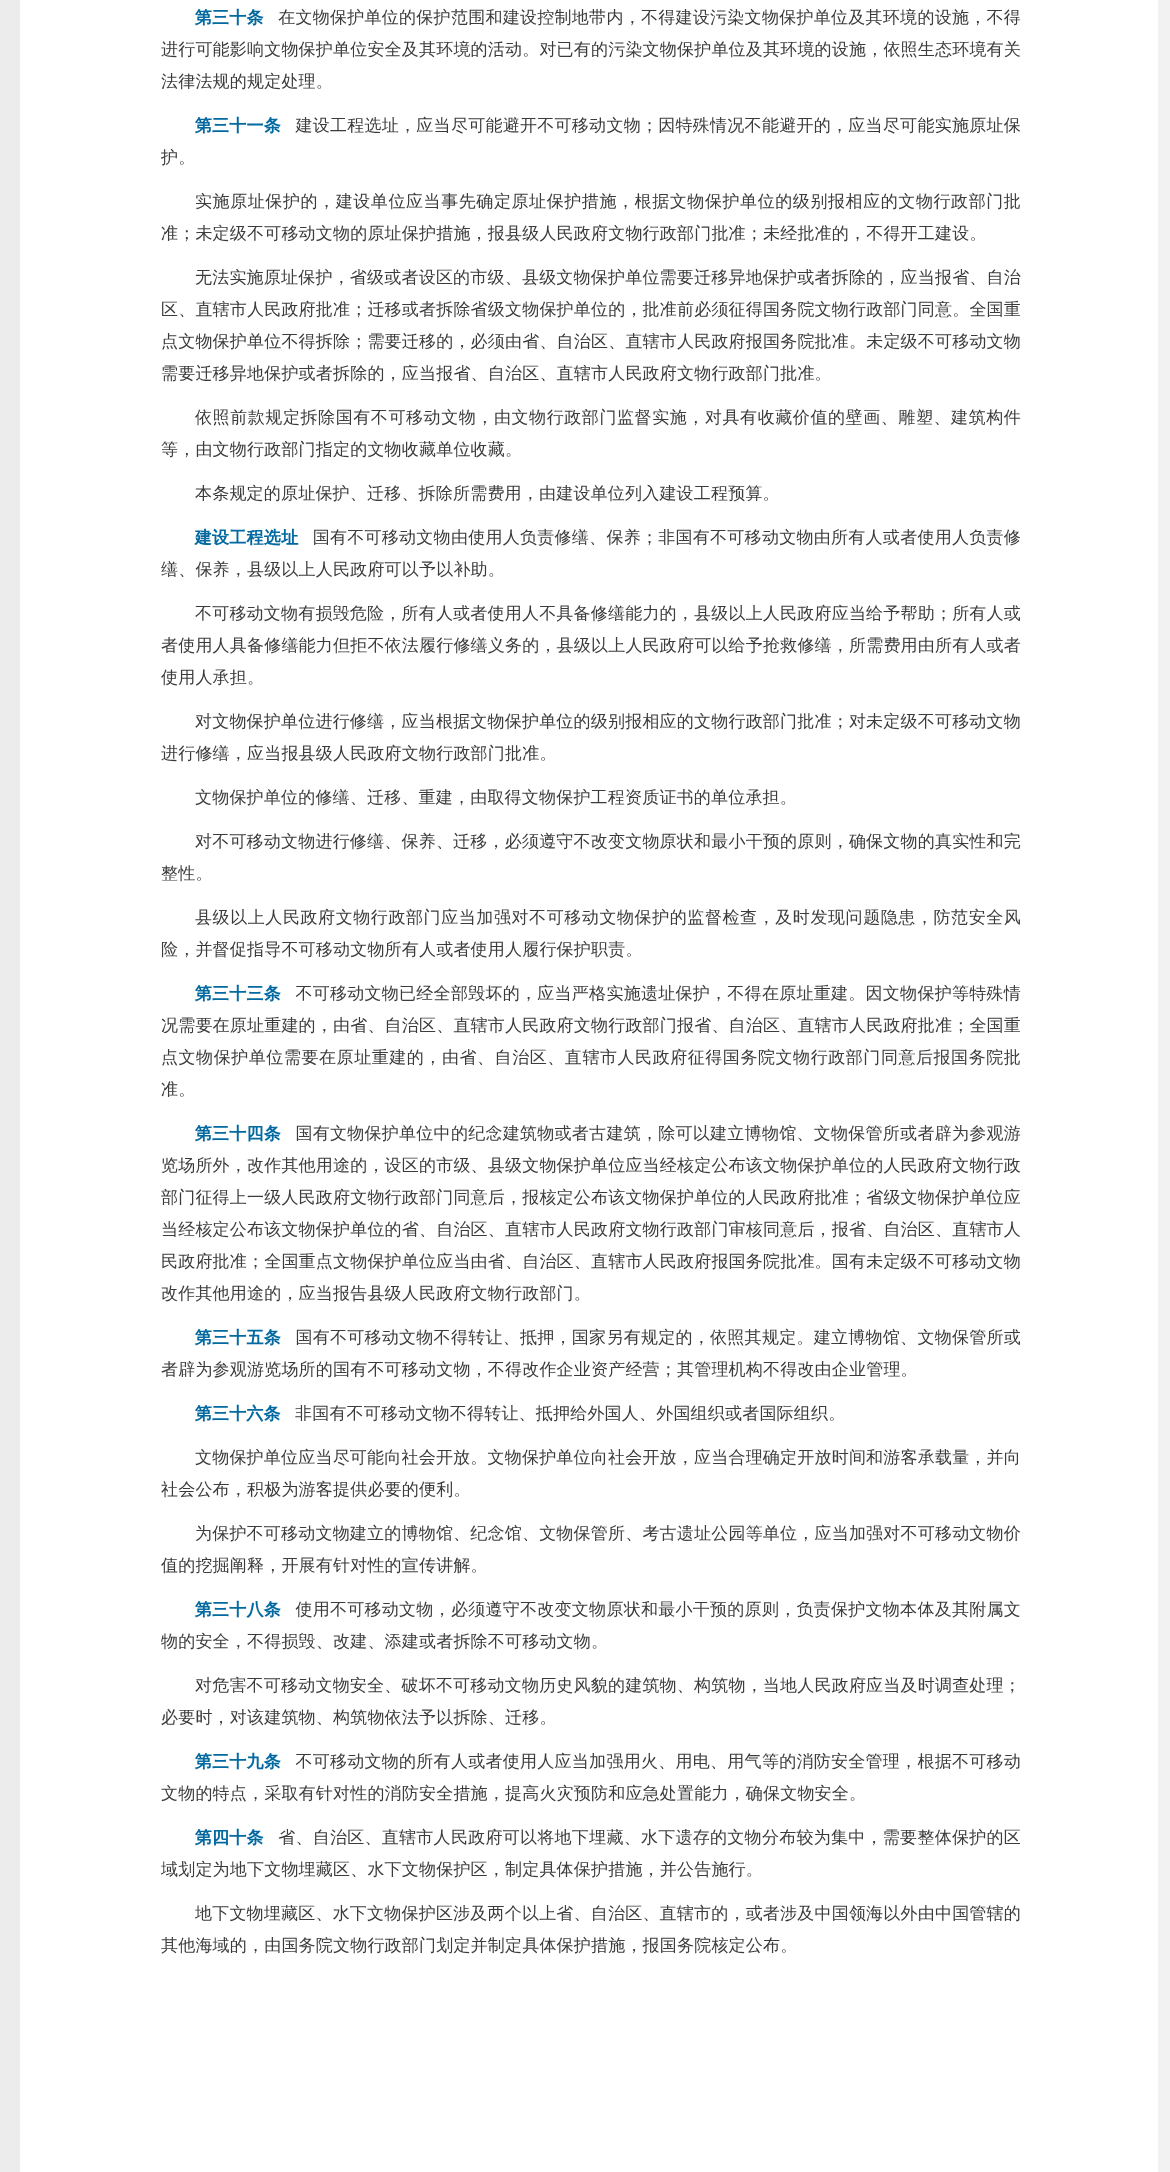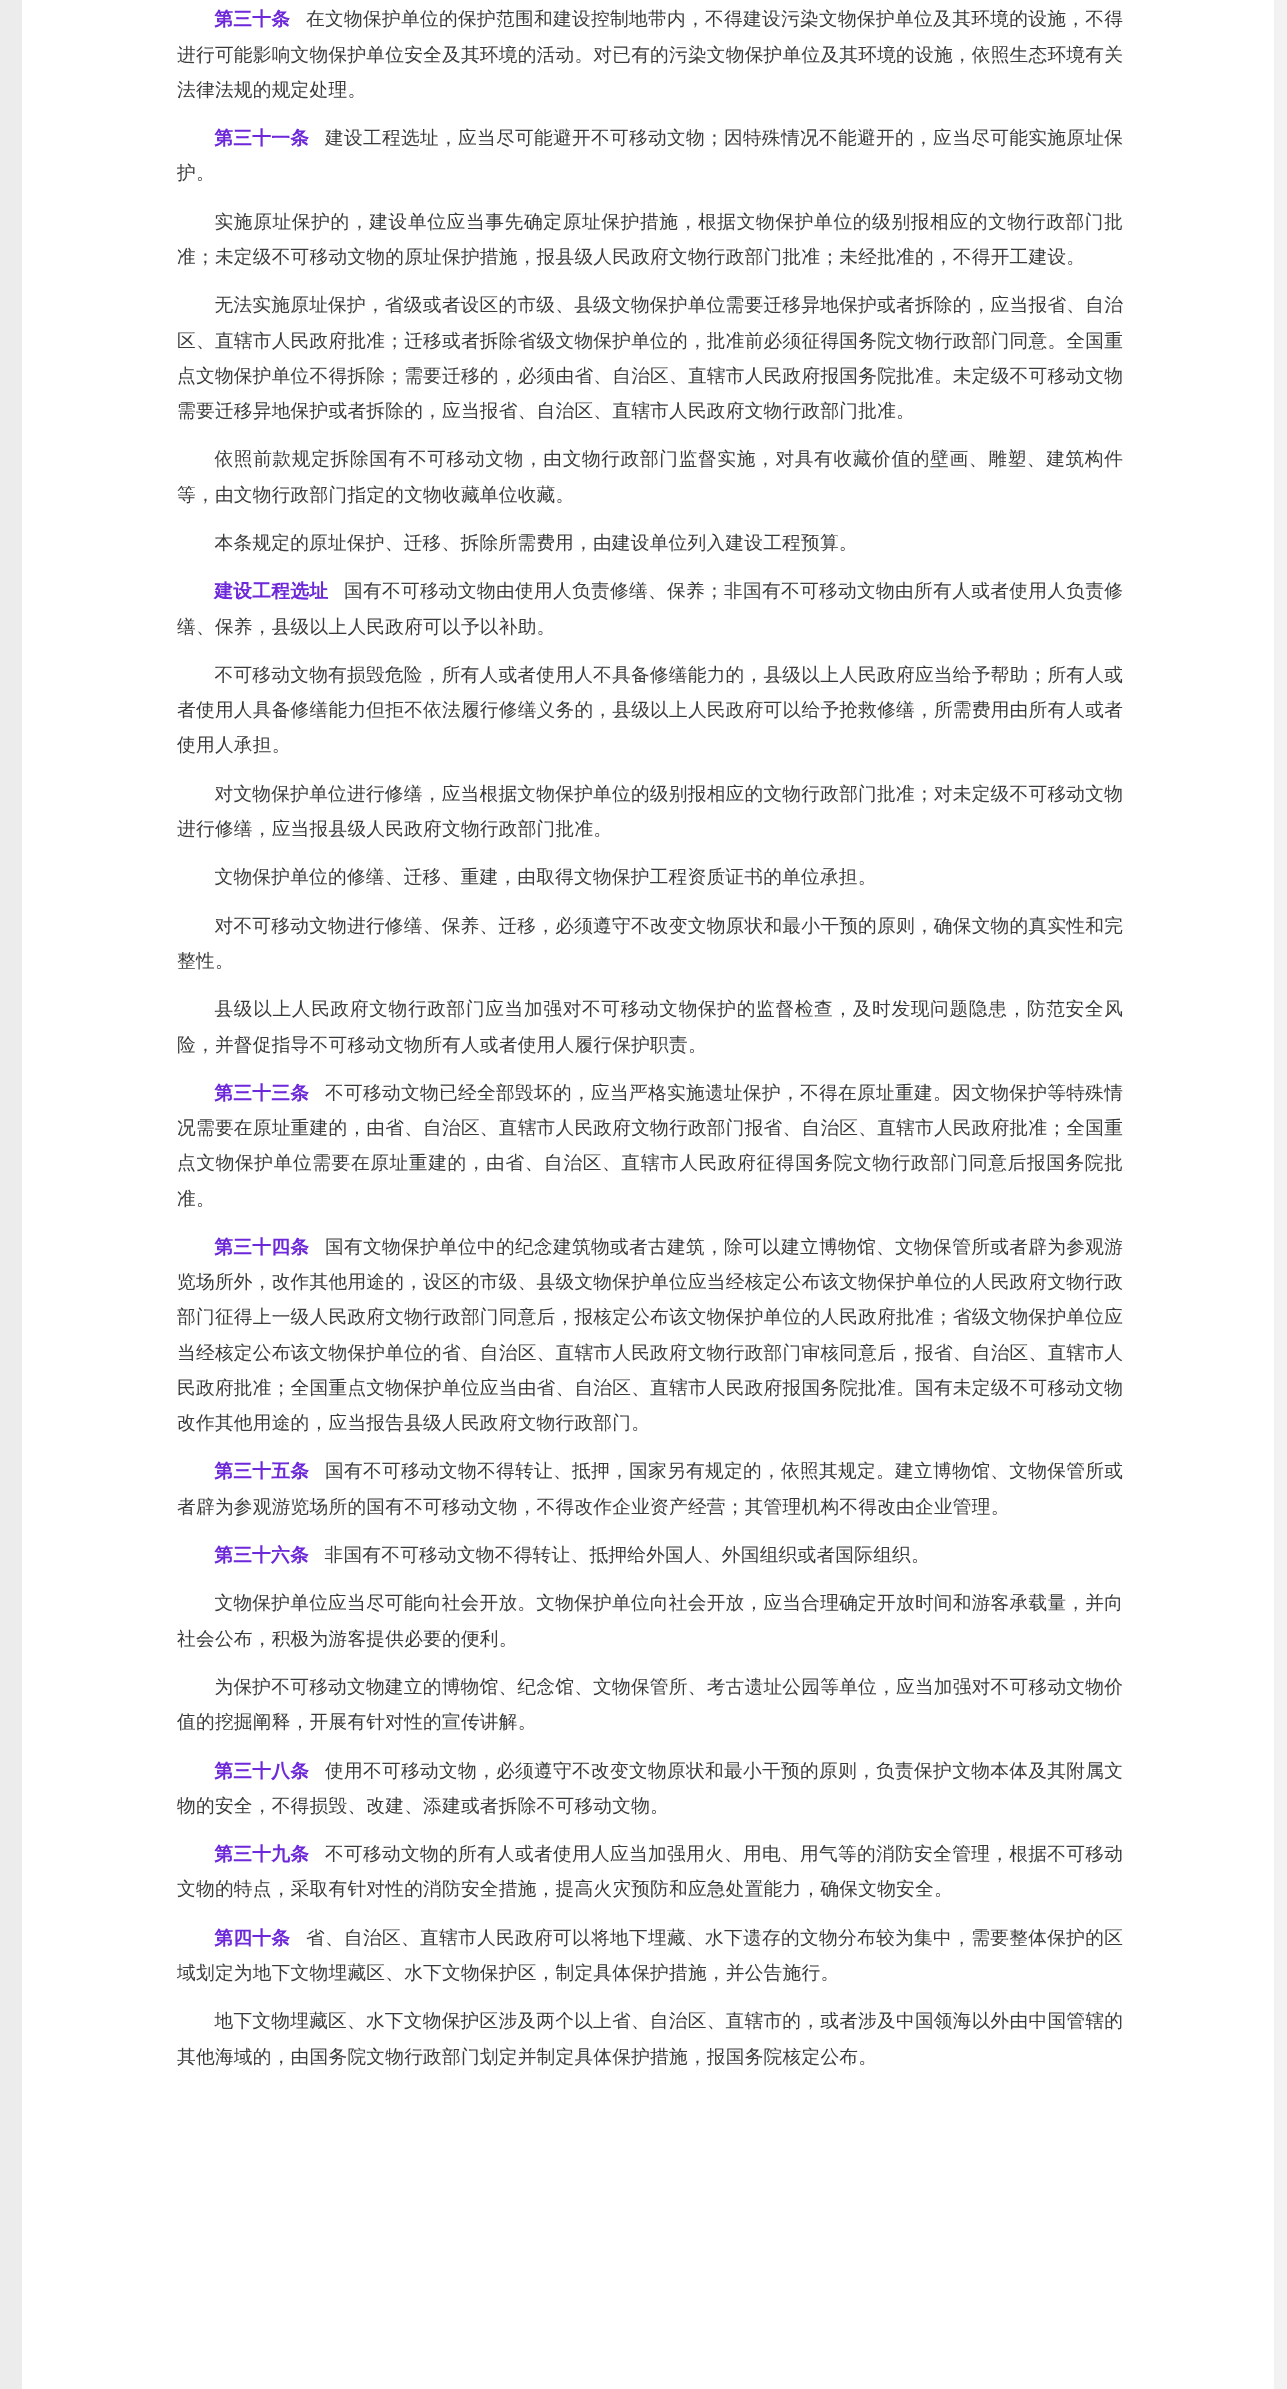--- a/index.html
+++ b/index.html
@@ -31,21 +31,21 @@
     line-height: 32px;
     letter-spacing: 0.2px;
     color: #3b3b3b;
     text-align: justify;
     text-indent: 2em;
     word-break: break-all;
   }
   p.para:last-child { margin-bottom: 0; }
   strong.article-num {
     font-weight: bold;
-    color: #6d28d9;
+    color: #0369a1;
     margin-right: 14px;
   }
 </style>
 </head>
 <body>
 
 <div class="edge-strip left"></div>
 <div class="edge-strip right"></div>
 
 <div class="doc-content">
@@ -61,16 +61,17 @@
     <p class="para"><span>文物保护单位的修缮、迁移、重建，由取得文物保护工程资质证书的单位承担。</span></p>
     <p class="para"><span>对不可移动文物进行修缮、保养、迁移，必须遵守不改变文物原状和最小干预的原则，确保文物的真实性和完整性。</span></p>
     <p class="para"><span>县级以上人民政府文物行政部门应当加强对不可移动文物保护的监督检查，及时发现问题隐患，防范安全风险，并督促指导不可移动文物所有人或者使用人履行保护职责。</span></p>
     <p class="para"><strong class="article-num">第三十三条</strong><span>不可移动文物已经全部毁坏的，应当严格实施遗址保护，不得在原址重建。因文物保护等特殊情况需要在原址重建的，由省、自治区、直辖市人民政府文物行政部门报省、自治区、直辖市人民政府批准；全国重点文物保护单位需要在原址重建的，由省、自治区、直辖市人民政府征得国务院文物行政部门同意后报国务院批准。</span></p>
     <p class="para"><strong class="article-num">第三十四条</strong><span>国有文物保护单位中的纪念建筑物或者古建筑，除可以建立博物馆、文物保管所或者辟为参观游览场所外，改作其他用途的，设区的市级、县级文物保护单位应当经核定公布该文物保护单位的人民政府文物行政部门征得上一级人民政府文物行政部门同意后，报核定公布该文物保护单位的人民政府批准；省级文物保护单位应当经核定公布该文物保护单位的省、自治区、直辖市人民政府文物行政部门审核同意后，报省、自治区、直辖市人民政府批准；全国重点文物保护单位应当由省、自治区、直辖市人民政府报国务院批准。国有未定级不可移动文物改作其他用途的，应当报告县级人民政府文物行政部门。</span></p>
     <p class="para"><strong class="article-num">第三十五条</strong><span>国有不可移动文物不得转让、抵押，国家另有规定的，依照其规定。建立博物馆、文物保管所或者辟为参观游览场所的国有不可移动文物，不得改作企业资产经营；其管理机构不得改由企业管理。</span></p>
     <p class="para"><strong class="article-num">第三十六条</strong><span>非国有不可移动文物不得转让、抵押给外国人、外国组织或者国际组织。</span></p>
     <p class="para"><span>文物保护单位应当尽可能向社会开放。文物保护单位向社会开放，应当合理确定开放时间和游客承载量，并向社会公布，积极为游客提供必要的便利。</span></p>
     <p class="para"><span>为保护不可移动文物建立的博物馆、纪念馆、文物保管所、考古遗址公园等单位，应当加强对不可移动文物价值的挖掘阐释，开展有针对性的宣传讲解。</span></p>
     <p class="para"><strong class="article-num">第三十八条</strong><span>使用不可移动文物，必须遵守不改变文物原状和最小干预的原则，负责保护文物本体及其附属文物的安全，不得损毁、改建、添建或者拆除不可移动文物。</span></p>
+    <p class="para"><span>对危害不可移动文物安全、破坏不可移动文物历史风貌的建筑物、构筑物，当地人民政府应当及时调查处理；必要时，对该建筑物、构筑物依法予以拆除、迁移。</span></p>
     <p class="para"><strong class="article-num">第三十九条</strong><span>不可移动文物的所有人或者使用人应当加强用火、用电、用气等的消防安全管理，根据不可移动文物的特点，采取有针对性的消防安全措施，提高火灾预防和应急处置能力，确保文物安全。</span></p>
     <p class="para"><strong class="article-num">第四十条</strong><span>省、自治区、直辖市人民政府可以将地下埋藏、水下遗存的文物分布较为集中，需要整体保护的区域划定为地下文物埋藏区、水下文物保护区，制定具体保护措施，并公告施行。</span></p>
     <p class="para"><span>地下文物埋藏区、水下文物保护区涉及两个以上省、自治区、直辖市的，或者涉及中国领海以外由中国管辖的其他海域的，由国务院文物行政部门划定并制定具体保护措施，报国务院核定公布。</span></p>
   </div>
 
 </body></html>

